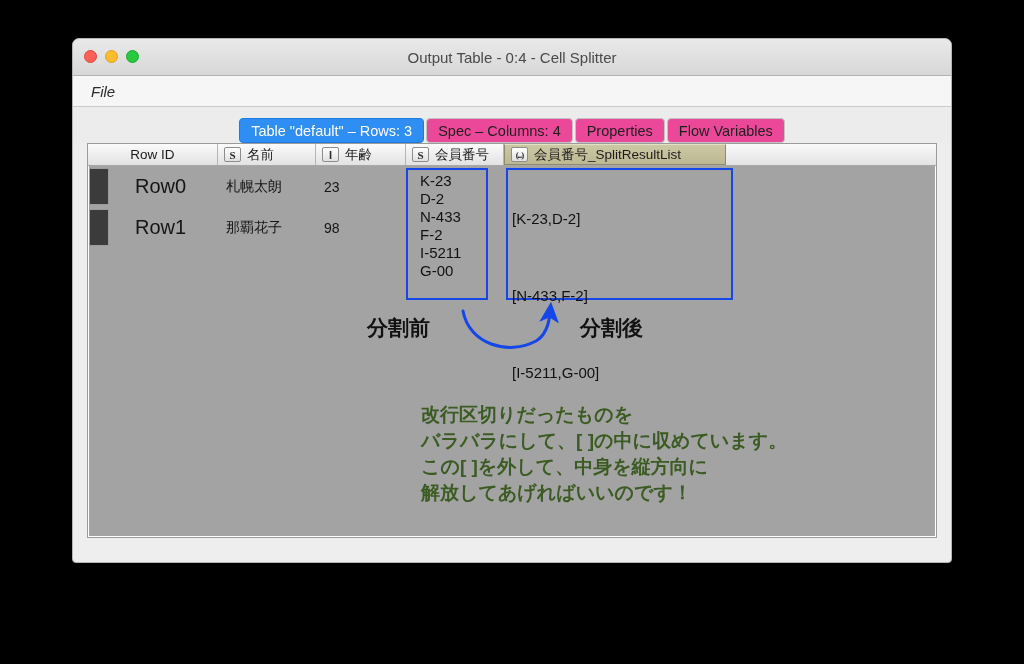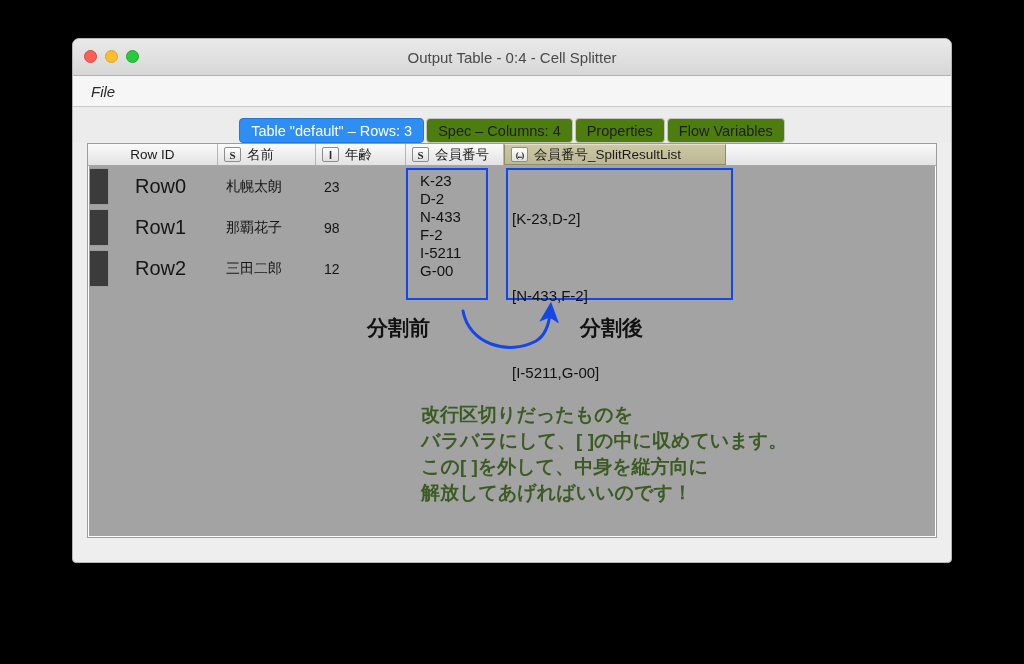--- a/index.html
+++ b/index.html
@@ -68,21 +68,21 @@
     justify-content: center;
     padding-bottom: 0px;
     gap: 0px;
   }
   .tab {
     height: 25px;
     line-height: 24px;
     padding: 0 11px;
     font-size: 14.5px;
     color: #1e1e1e;
-    background: #4d7c0f;
+    background: #ec4899;
     border: 1px solid #c3c3c3;
     border-radius: 4px;
     margin: 0 1px;
     white-space: nowrap;
   }
   .tab.active {
     background: #2f8ef4;
     border-color: #1f7ae0;
     color: #ffffff;
   }
@@ -268,28 +268,20 @@
       <div class="cell c-split"></div>
     </div>
     <div class="trow">
       <div class="color-swatch"></div>
       <div class="rowid-cell">Row1</div>
       <div class="cell c-name">那覇花子</div>
       <div class="cell c-age">98</div>
       <div class="cell c-mem"></div>
       <div class="cell c-split"></div>
     </div>
-    <div class="trow">
-      <div class="color-swatch"></div>
-      <div class="rowid-cell">Row2</div>
-      <div class="cell c-name">三田二郎</div>
-      <div class="cell c-age">12</div>
-      <div class="cell c-mem"></div>
-      <div class="cell c-split"></div>
-    </div>
 
     <div id="overlay">
 
       <div class="blue-box" id="box-before"></div>
       <div class="blue-box" id="box-after"></div>
 
       <div class="before-text" id="before-lines">K-23
 D-2
 N-433
 F-2

